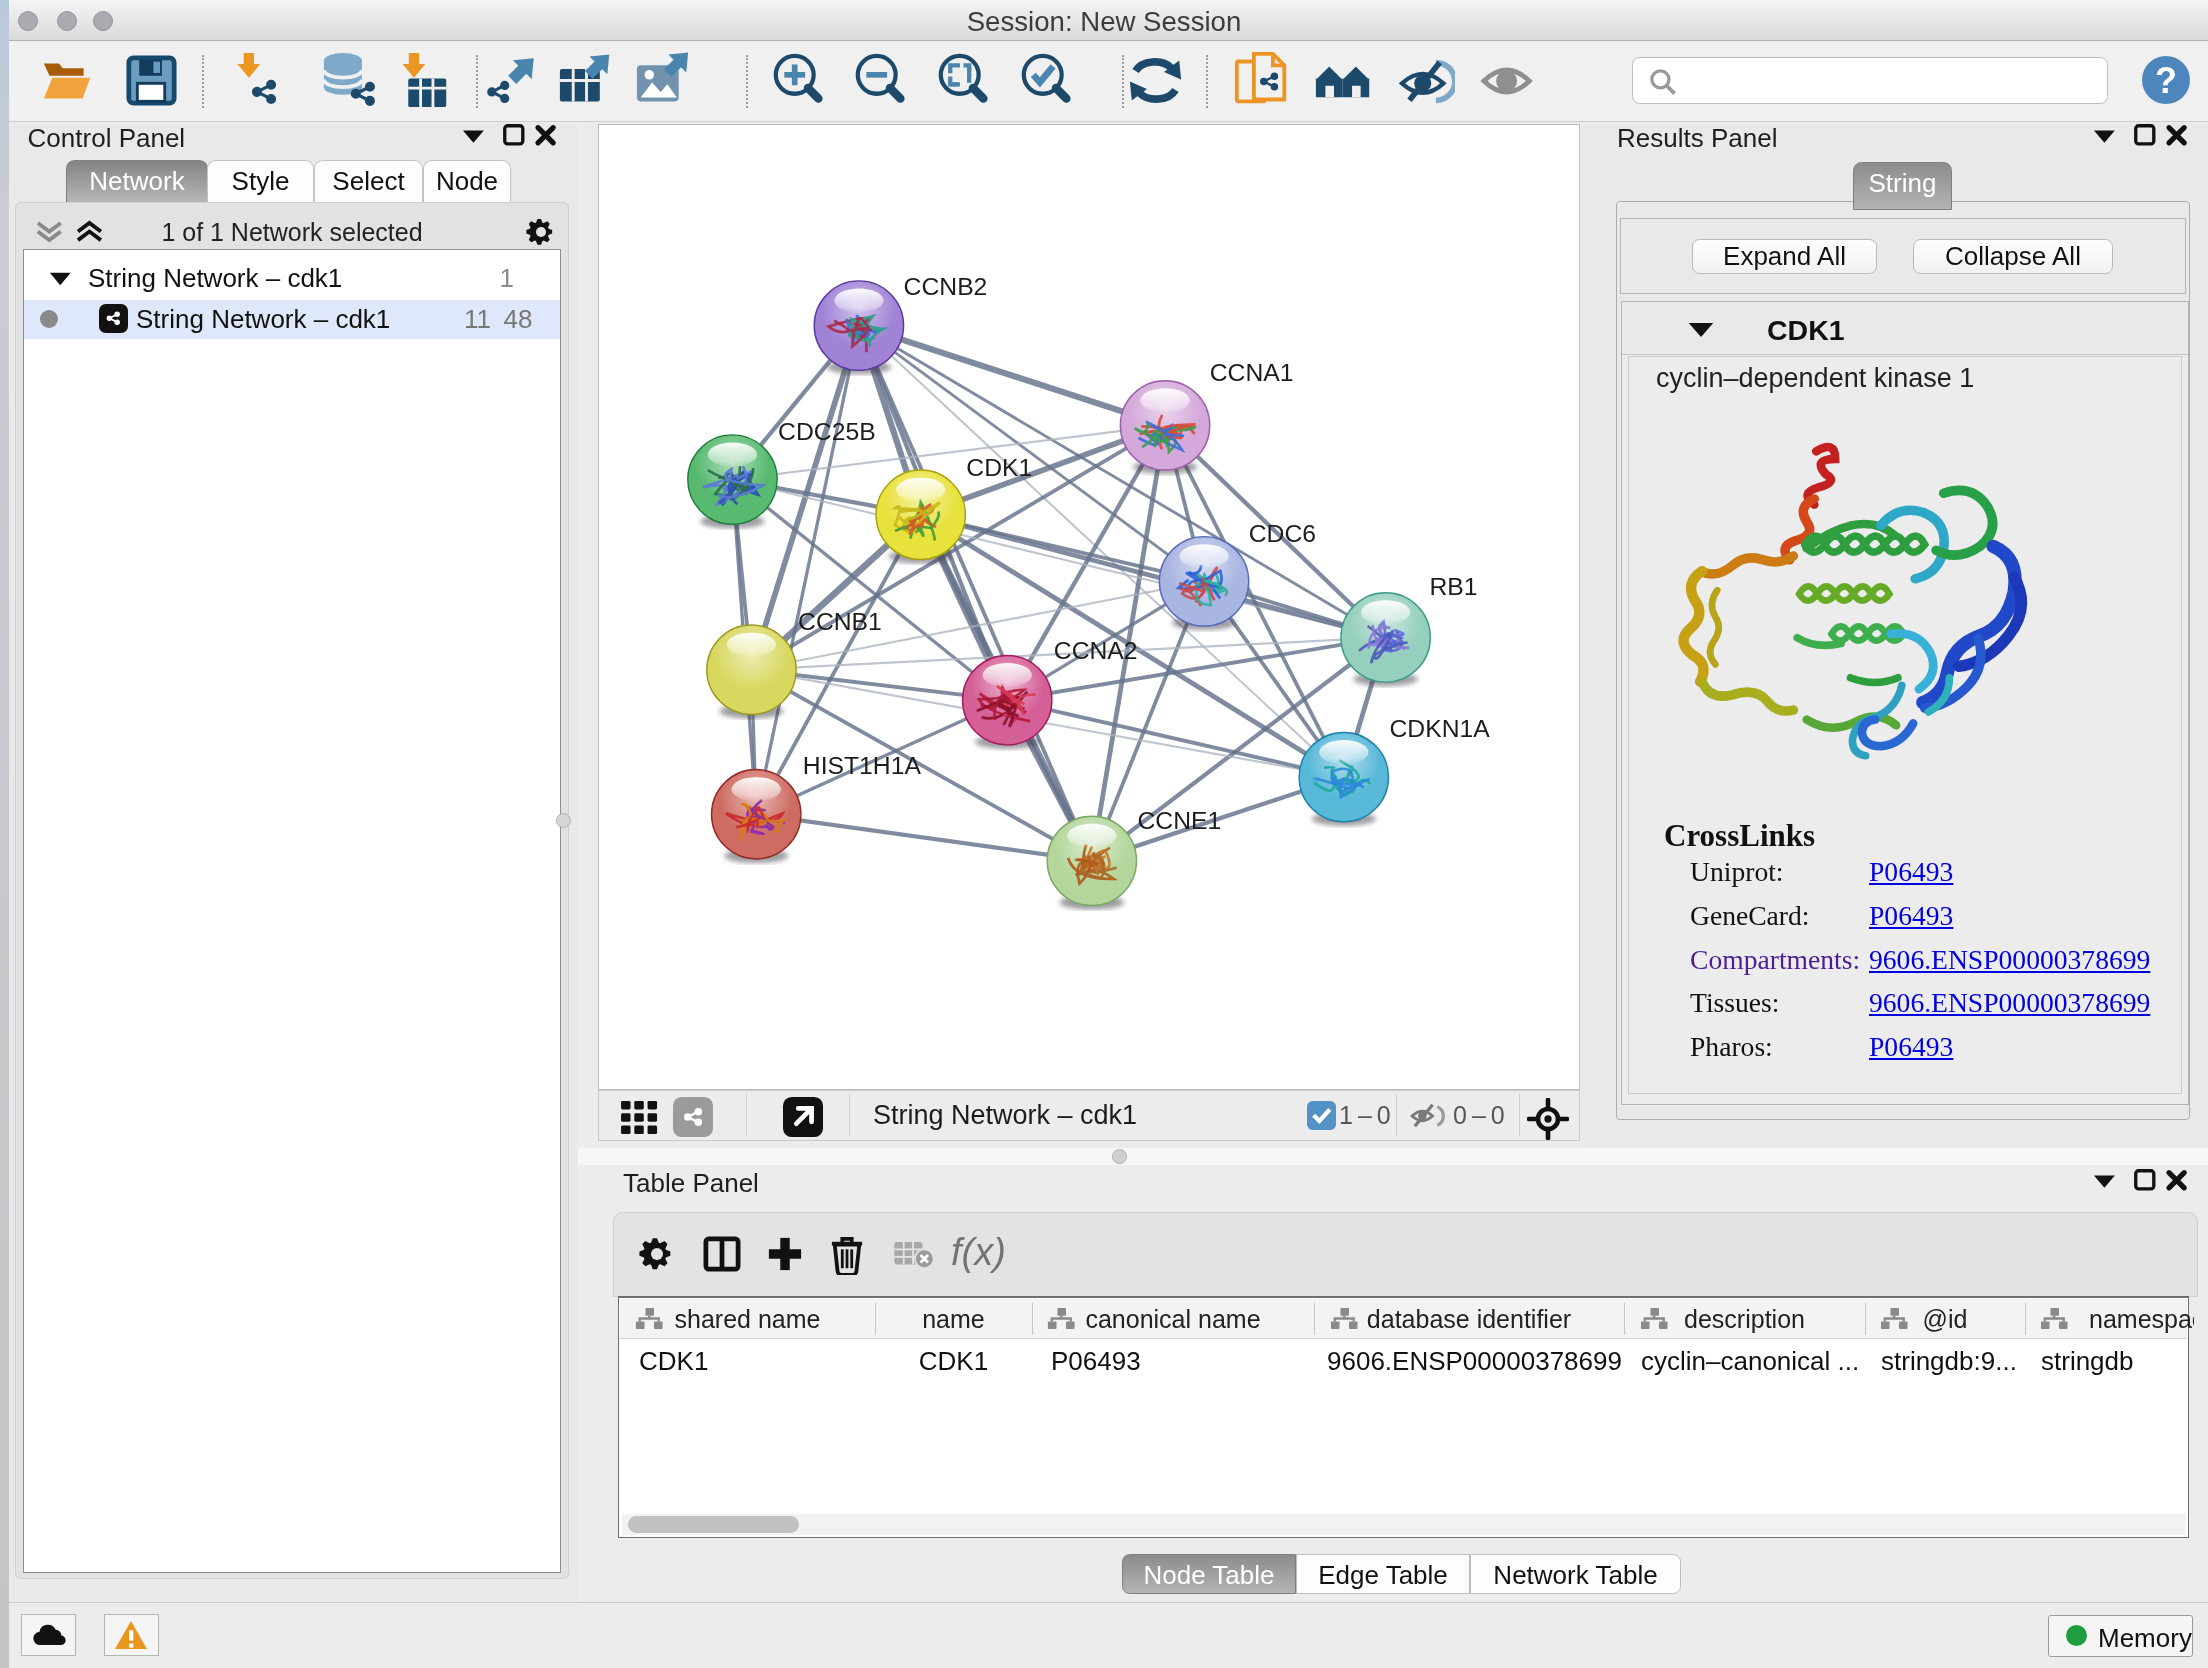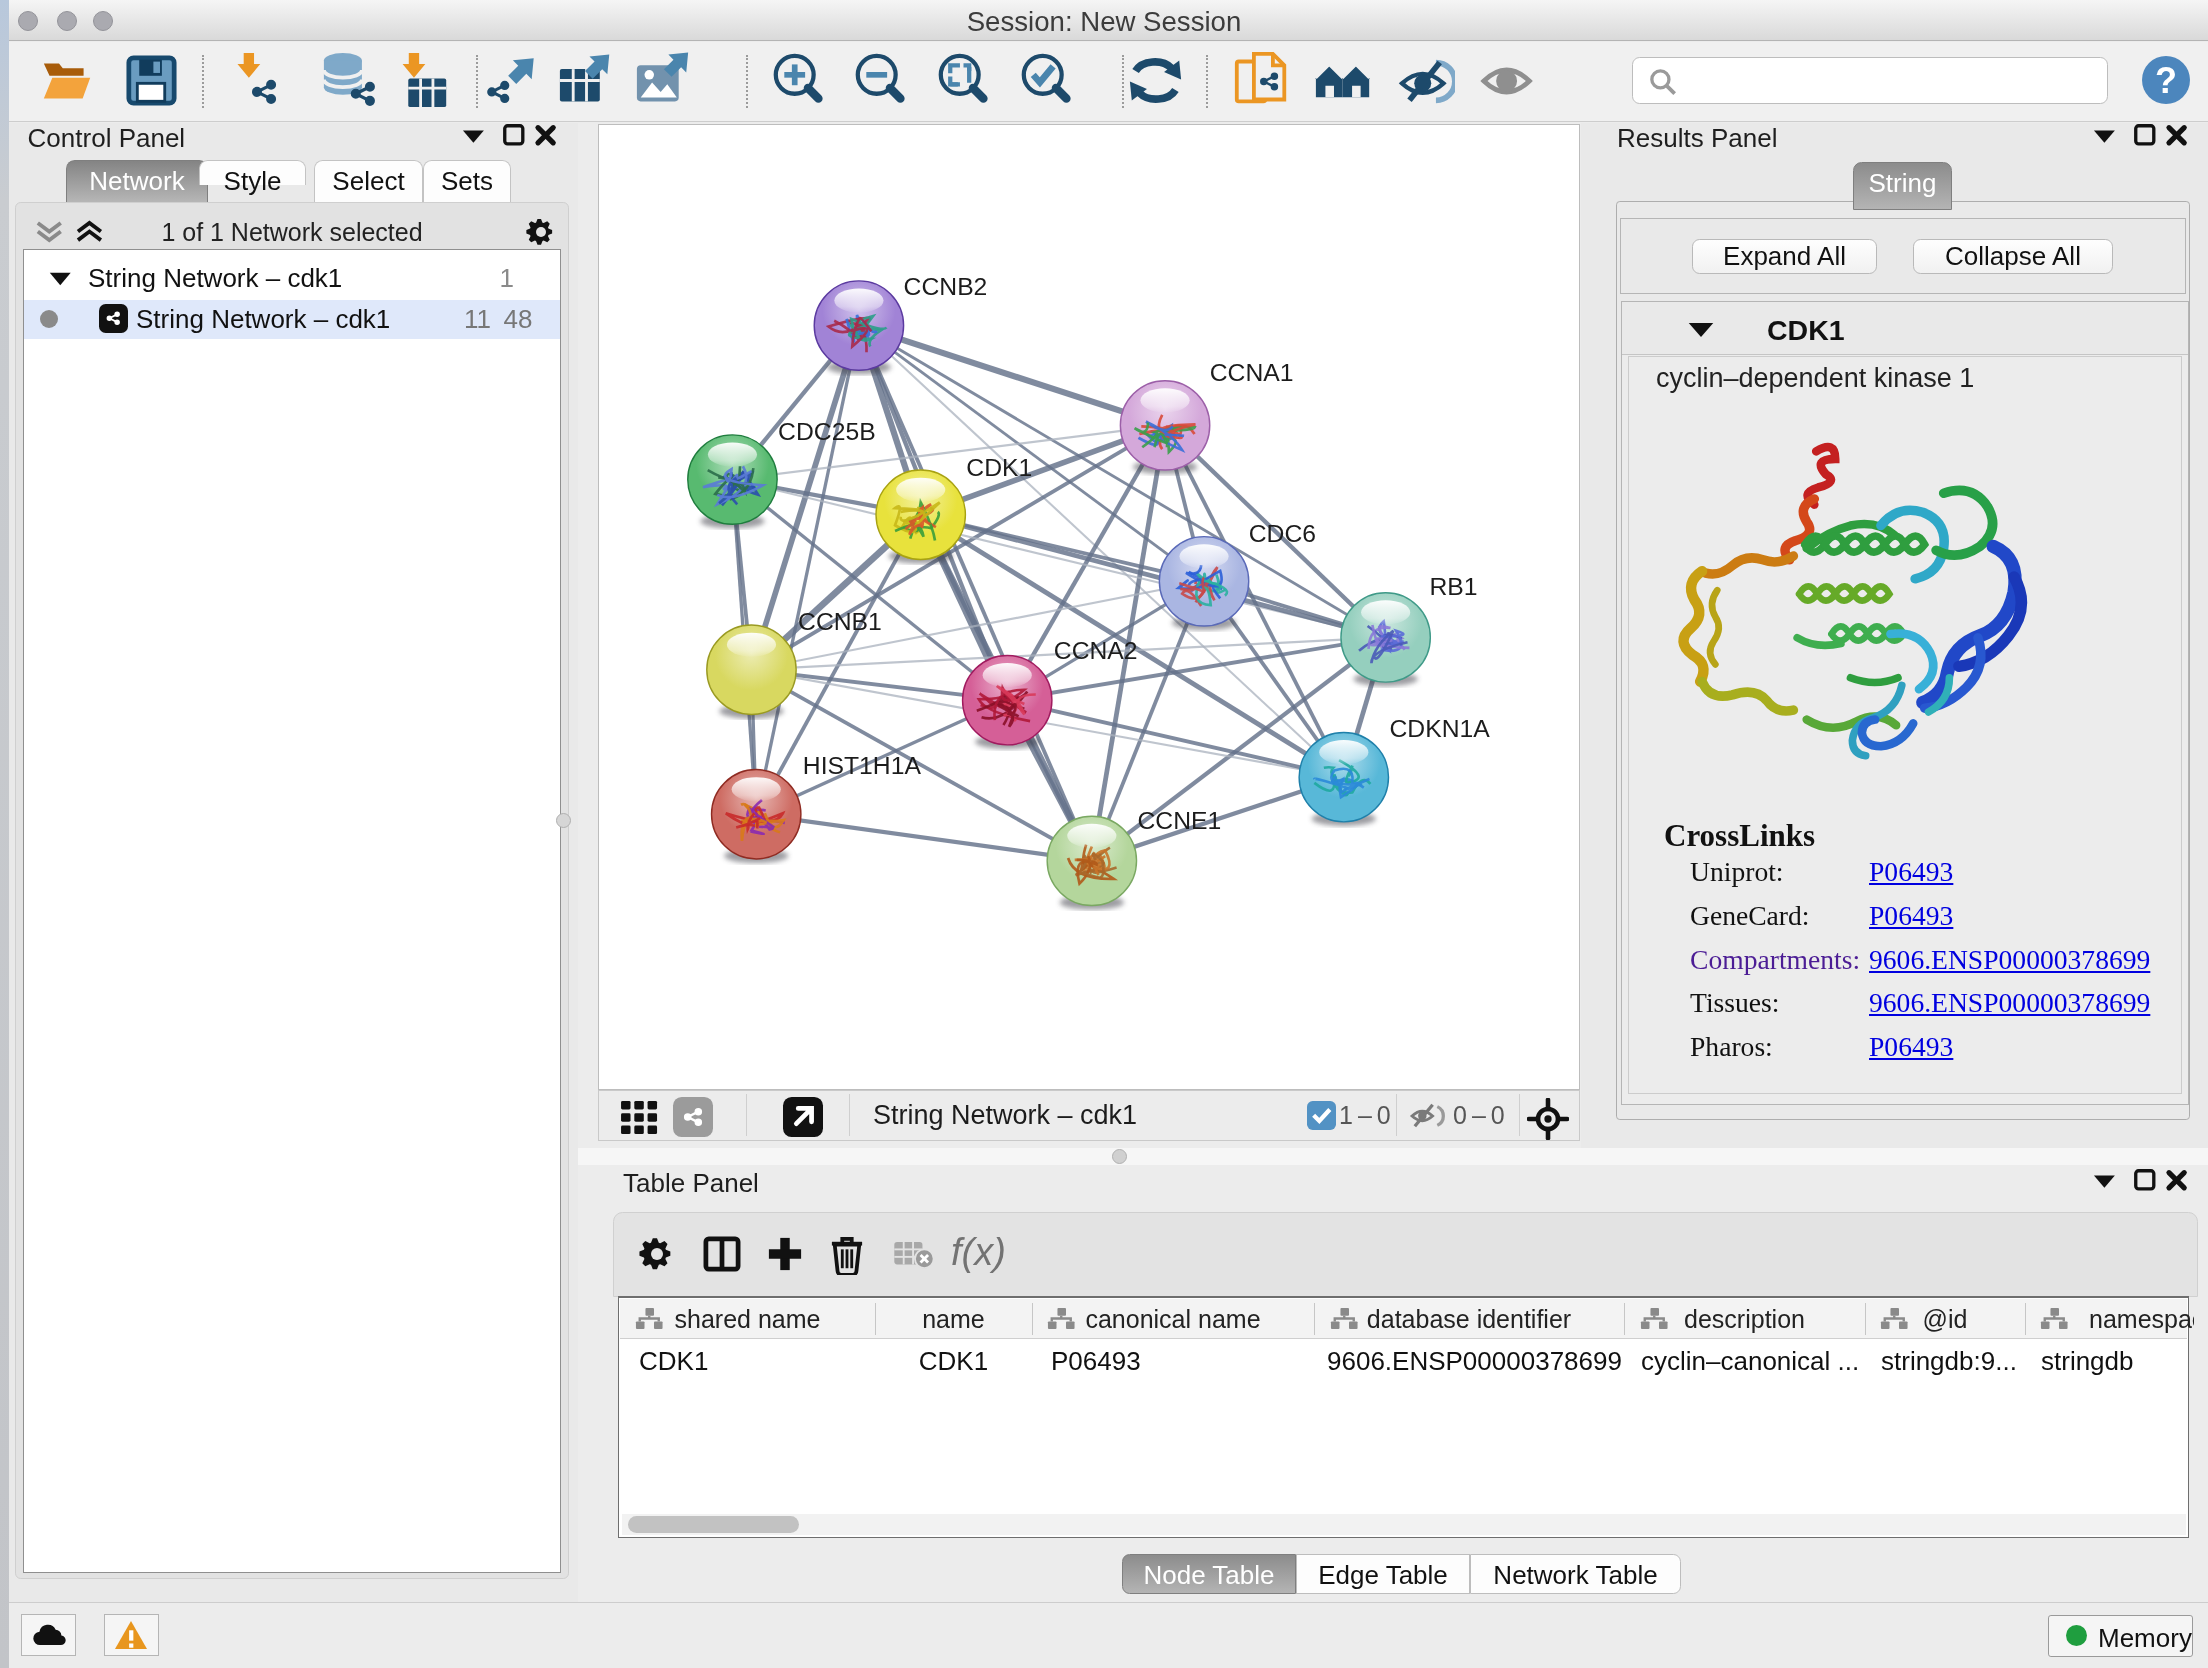--- a/index.html
+++ b/index.html
@@ -195,23 +195,23 @@
 <div class="abs panel-title" style="left:27.6px;top:123px">Control Panel</div>
 <svg class="abs" style="left:457px;top:121px" width="105" height="28.5" viewBox="0 0 110 30">
     <path d="M6 10 l22 0 -11 13 Z" fill="#111"></path>
     <rect x="50" y="5" width="19" height="19" rx="3" fill="none" stroke="#111" stroke-width="3.5"></rect>
     <g stroke="#111" stroke-width="5.5" stroke-linecap="round">
       <line x1="85" y1="7" x2="101" y2="23"></line>
       <line x1="101" y1="7" x2="85" y2="23"></line>
     </g>
   </svg>
 <div class="abs tab tabsel" style="left:66px;top:160px;width:142px;height:43px">Network</div>
-<div class="abs tab" style="left:199px;top:160px;width:107px;height:25px">Style</div>
+<div class="abs tab" style="left:207px;top:160px;width:107px;height:43px">Style</div>
 <div class="abs tab" style="left:314px;top:160px;width:109px;height:43px">Select</div>
-<div class="abs tab" style="left:423px;top:160px;width:88px;height:43px">Sets</div>
+<div class="abs tab" style="left:423px;top:160px;width:88px;height:43px">Node</div>
 <div class="abs" style="left:15px;top:202px;width:554px;height:1377px;background:#e2e2e2;border:1px solid #cfcfcf;border-radius:5.7px"></div>
 <div class="abs" style="left:16px;top:215px;width:552px;height:34px;background:#e2e2e2;font-size:25px;color:#222;text-align:center;line-height:34px">1 of 1 Network selected</div>
 <svg class="abs" style="left:34px;top:219px" width="86" height="27" viewBox="0 0 90 28">
     <g fill="none" stroke="#8a8a8a" stroke-width="4">
       <path d="M4 4 l12 9 12-9"></path>
       <path d="M4 13 l12 9 12-9"></path>
     </g>
     <g fill="none" stroke="#111" stroke-width="4">
       <path d="M46 13 l12 -9 12 9"></path>
       <path d="M46 22 l12 -9 12 9"></path>

